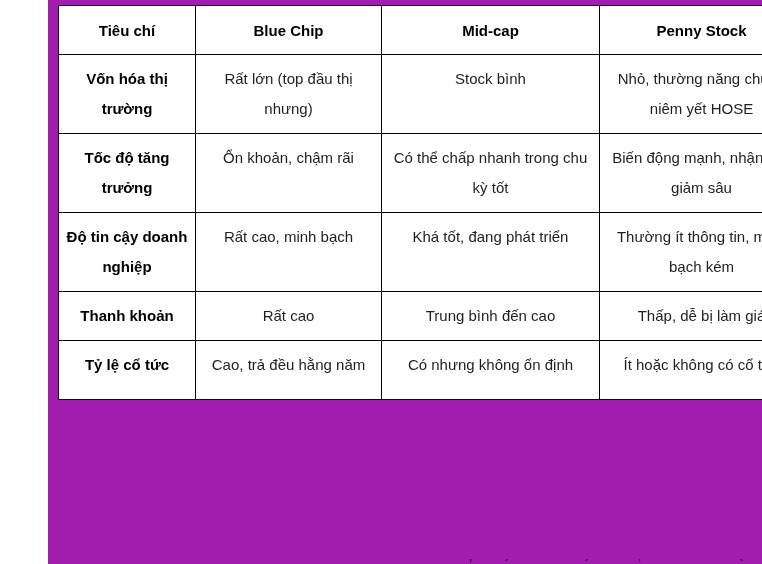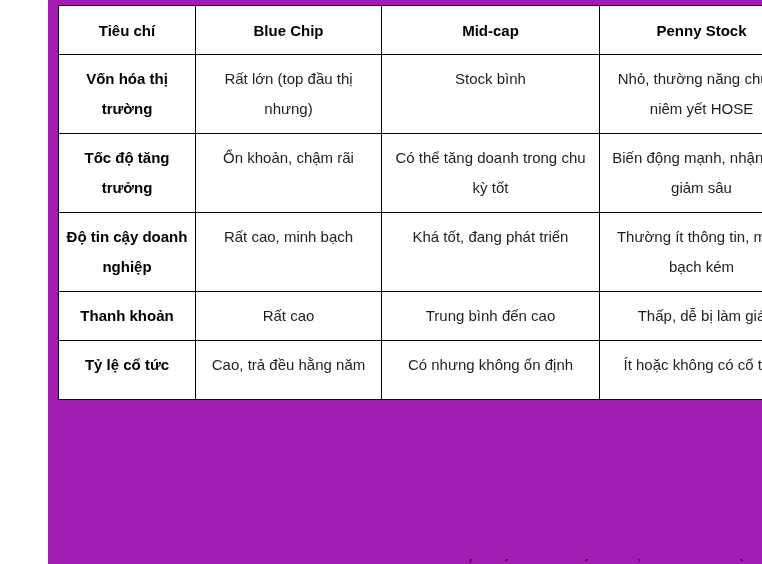--- a/index.html
+++ b/index.html
@@ -81,21 +81,21 @@
     <tbody>
       <tr>
         <td class="criteria">Vốn hóa thị trường</td>
         <td>Rất lớn (top đầu thị nhưng)</td>
         <td>Stock bình</td>
         <td>Nhỏ, thường năng chuẩn niêm yết HOSE</td>
       </tr>
       <tr>
         <td class="criteria">Tốc độ tăng trưởng</td>
         <td>Ổn khoản, chậm rãi</td>
-        <td>Có thể tăng doanh trong chu kỳ tốt</td>
+        <td>Có thể chấp nhanh trong chu kỳ tốt</td>
         <td>Biến động mạnh, nhận sốc giảm sâu</td>
       </tr>
       <tr>
         <td class="criteria">Độ tin cậy doanh nghiệp</td>
         <td>Rất cao, minh bạch</td>
         <td>Khá tốt, đang phát triển</td>
         <td>Thường ít thông tin, minh bạch kém</td>
       </tr>
       <tr>
         <td class="criteria">Thanh khoản</td>

